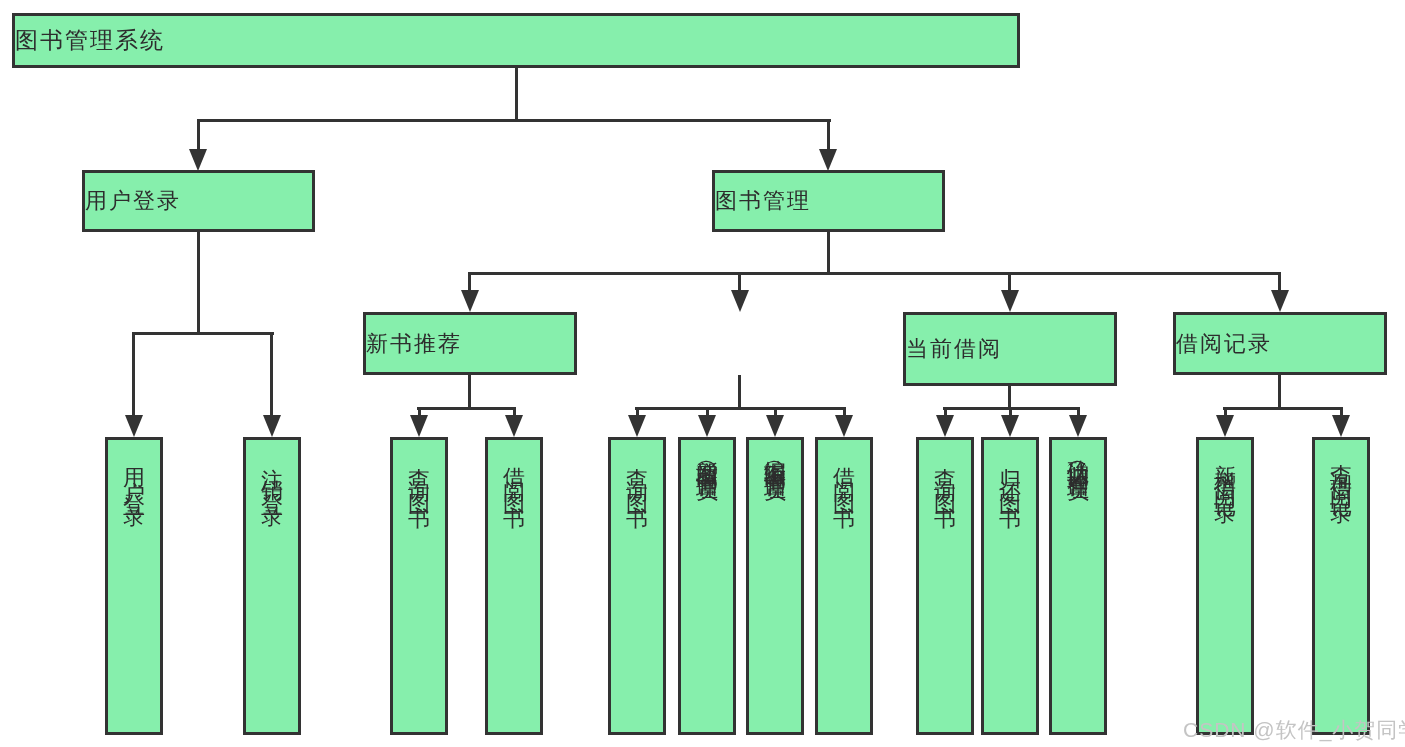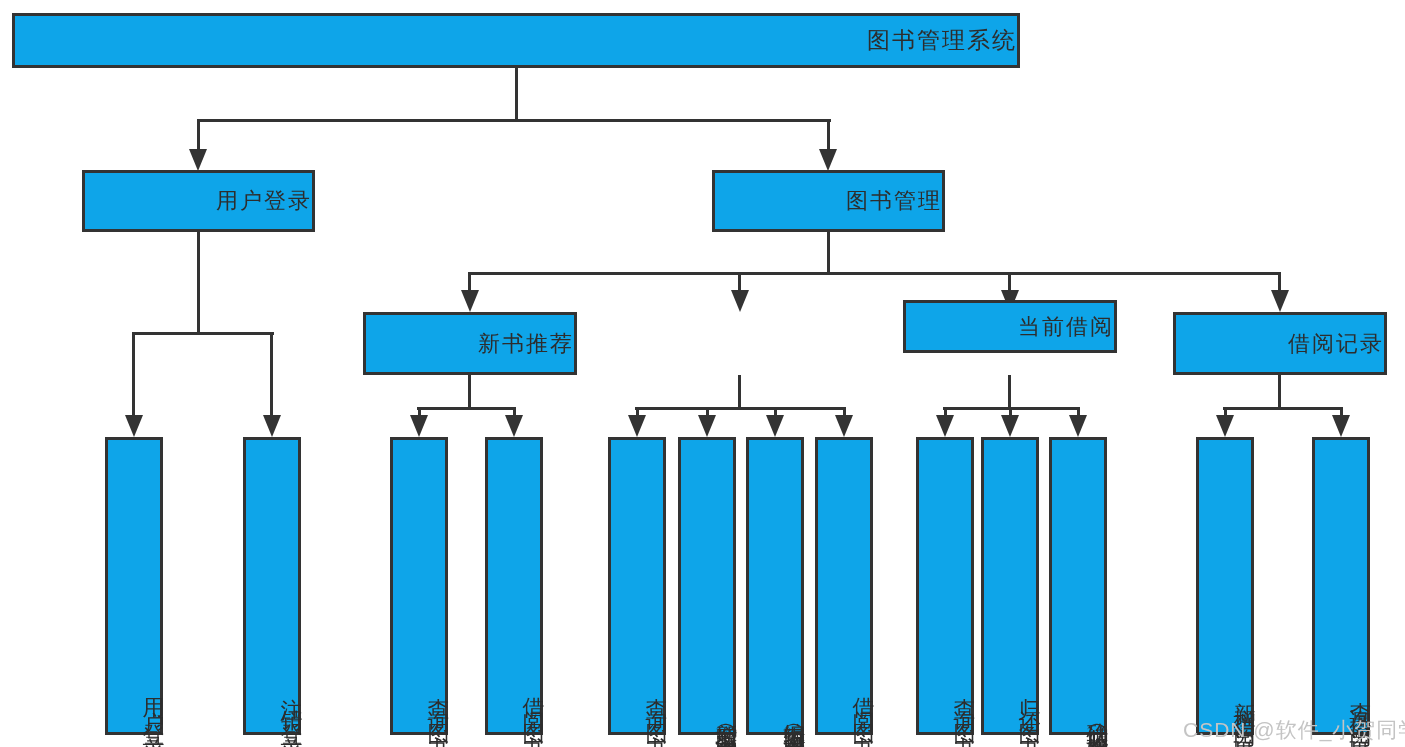--- a/index.html
+++ b/index.html
@@ -3,23 +3,23 @@
 <meta charset="utf-8">
 <title>图书管理系统</title>
 <style>
   html,body{margin:0;padding:0;background:#ffffff;}
   .canvas{
     position:relative;width:1405px;height:747px;background:#ffffff;overflow:hidden;
     font-family:"Liberation Sans","DejaVu Sans",sans-serif;color:#2d2d2d;
     --line:#333333;--wm:#c4c4c4;
   }
   .box{
-    position:absolute;background:#0ea5e9;border:3px solid var(--line);
-    box-sizing:border-box;display:flex;align-items:center;justify-content:flex-end;
-    font-size:22px;letter-spacing:2px;z-index:2;padding-left:39px;
+    position:absolute;background:#86efac;border:3px solid var(--line);
+    box-sizing:border-box;display:flex;align-items:center;justify-content:flex-start;
+    font-size:22px;letter-spacing:2px;z-index:2;
   }
   .t1{font-size:23px;}
   .vbox{
     writing-mode:vertical-rl;text-orientation:mixed;
     letter-spacing:13px;padding-top:10px;
   }
   .vbox.m{letter-spacing:8px;padding-top:6px;}
   .vbox.l{letter-spacing:3px;padding-top:2px;}
   .hline,.vline{position:absolute;background:var(--line);z-index:1;}
   .hline{height:3px;}
@@ -105,21 +105,21 @@
   <div class="box" style="left:82px;top:170px;width:233px;height:62px">
     <span>用户登录</span>
   </div>
   <div class="box" style="left:363px;top:312px;width:214px;height:63px">
     <span>新书推荐</span>
   </div>
 
   <div class="box" style="left:712px;top:170px;width:233px;height:62px">
     <span>图书管理</span>
   </div>
-  <div class="box" style="left:903px;top:300px;width:214px;height:53px">
+  <div class="box" style="left:903px;top:312px;width:214px;height:74px">
     <span>当前借阅</span>
   </div>
   <div class="box" style="left:1173px;top:312px;width:214px;height:63px">
     <span>借阅记录</span>
   </div>
 
   <div class="box vbox" style="left:105px;top:437px;width:58px;height:298px">
     <span>用户登录</span>
   </div>
   <div class="box vbox" style="left:243px;top:437px;width:58px;height:298px">

